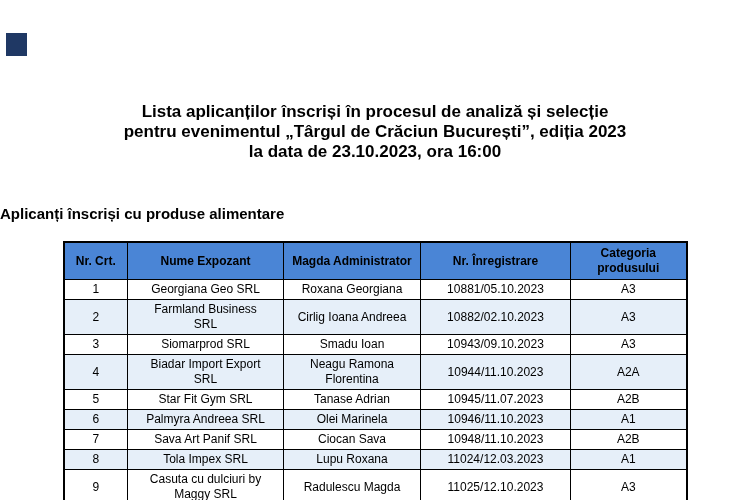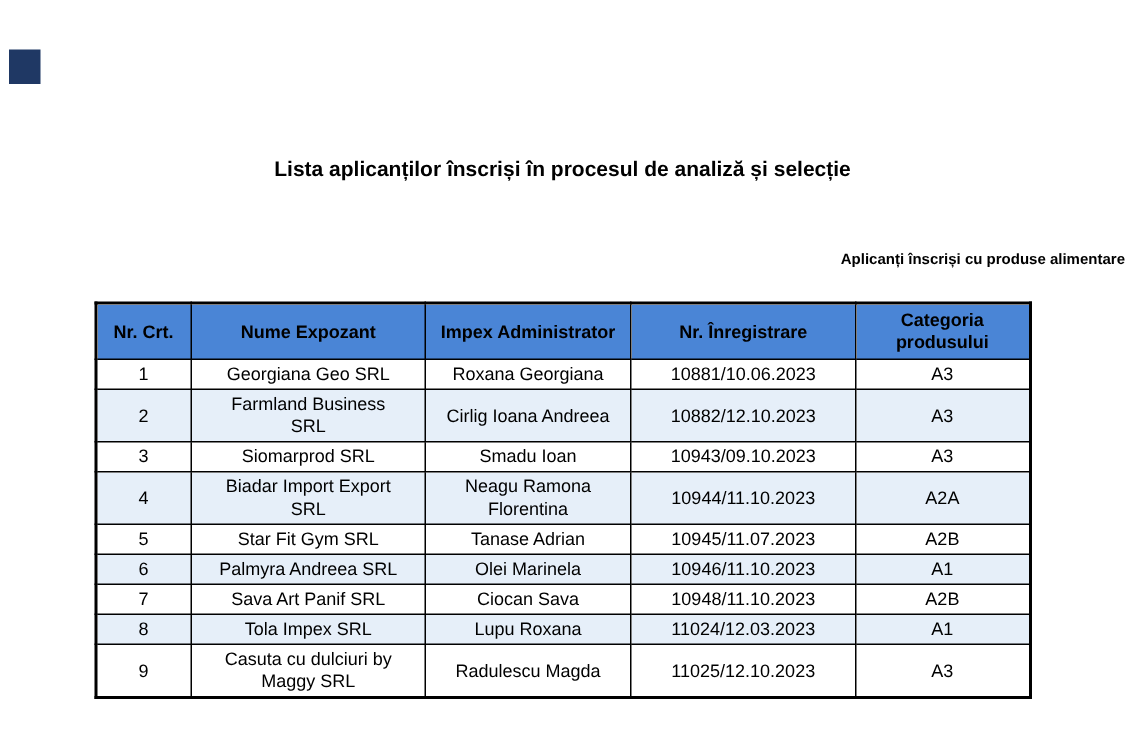--- a/index.html
+++ b/index.html
@@ -20,28 +20,28 @@
     left: 6px;
     top: 33px;
     width: 21px;
     height: 23px;
     background: var(--marker, #1F3864);
   }
   .title {
     margin-top: 102px;
     text-align: center;
     font-weight: bold;
-    font-size: 14px;
+    font-size: 17px;
     line-height: 20px;
   }
   .section-title {
     margin-top: 42px;
-    text-align: right;
+    text-align: left;
     font-weight: bold;
-    font-size: 10px;
+    font-size: 15px;
     line-height: 20px;
   }
   table.applicants {
     margin: 17px auto 0 auto;
     border-collapse: collapse;
     table-layout: fixed;
     width: 623px;
     border: 2px solid #000000;
   }
   table.applicants th,
@@ -69,56 +69,58 @@
   col.c4 { width: 150px; }
   col.c5 { width: 116px; }
 </style>
 </head>
 <body>
 
 <div class="marker"></div>
 
 <div class="title">
   <div>Lista aplicanților înscriși în procesul de analiză și selecție</div>
+  <div>pentru evenimentul „Târgul de Crăciun București”, ediția 2023</div>
+  <div>la data de 23.10.2023, ora 16:00</div>
 </div>
 
 <div class="section-title">Aplicanți înscriși cu produse alimentare</div>
 
 <table class="applicants">
   <colgroup>
     <col class="c1">
       <col class="c2">
       <col class="c3">
       <col class="c4">
       <col class="c5">
   </colgroup>
   <thead>
     <tr>
       <th>Nr. Crt.</th>
       <th>Nume Expozant</th>
-      <th>Impex Administrator</th>
+      <th>Magda Administrator</th>
       <th>Nr. Înregistrare</th>
       <th>Categoria
 produsului</th>
     </tr>
   </thead>
   <tbody>
       <tr>
         <td>1</td>
         <td>Georgiana Geo SRL</td>
         <td>Roxana Georgiana</td>
-        <td>10881/10.06.2023</td>
+        <td>10881/05.10.2023</td>
         <td>A3</td>
       </tr>
       <tr class="alt">
         <td>2</td>
         <td>Farmland Business
 SRL</td>
         <td>Cirlig Ioana Andreea</td>
-        <td>10882/12.10.2023</td>
+        <td>10882/02.10.2023</td>
         <td>A3</td>
       </tr>
       <tr>
         <td>3</td>
         <td>Siomarprod SRL</td>
         <td>Smadu Ioan</td>
         <td>10943/09.10.2023</td>
         <td>A3</td>
       </tr>
       <tr class="alt">

